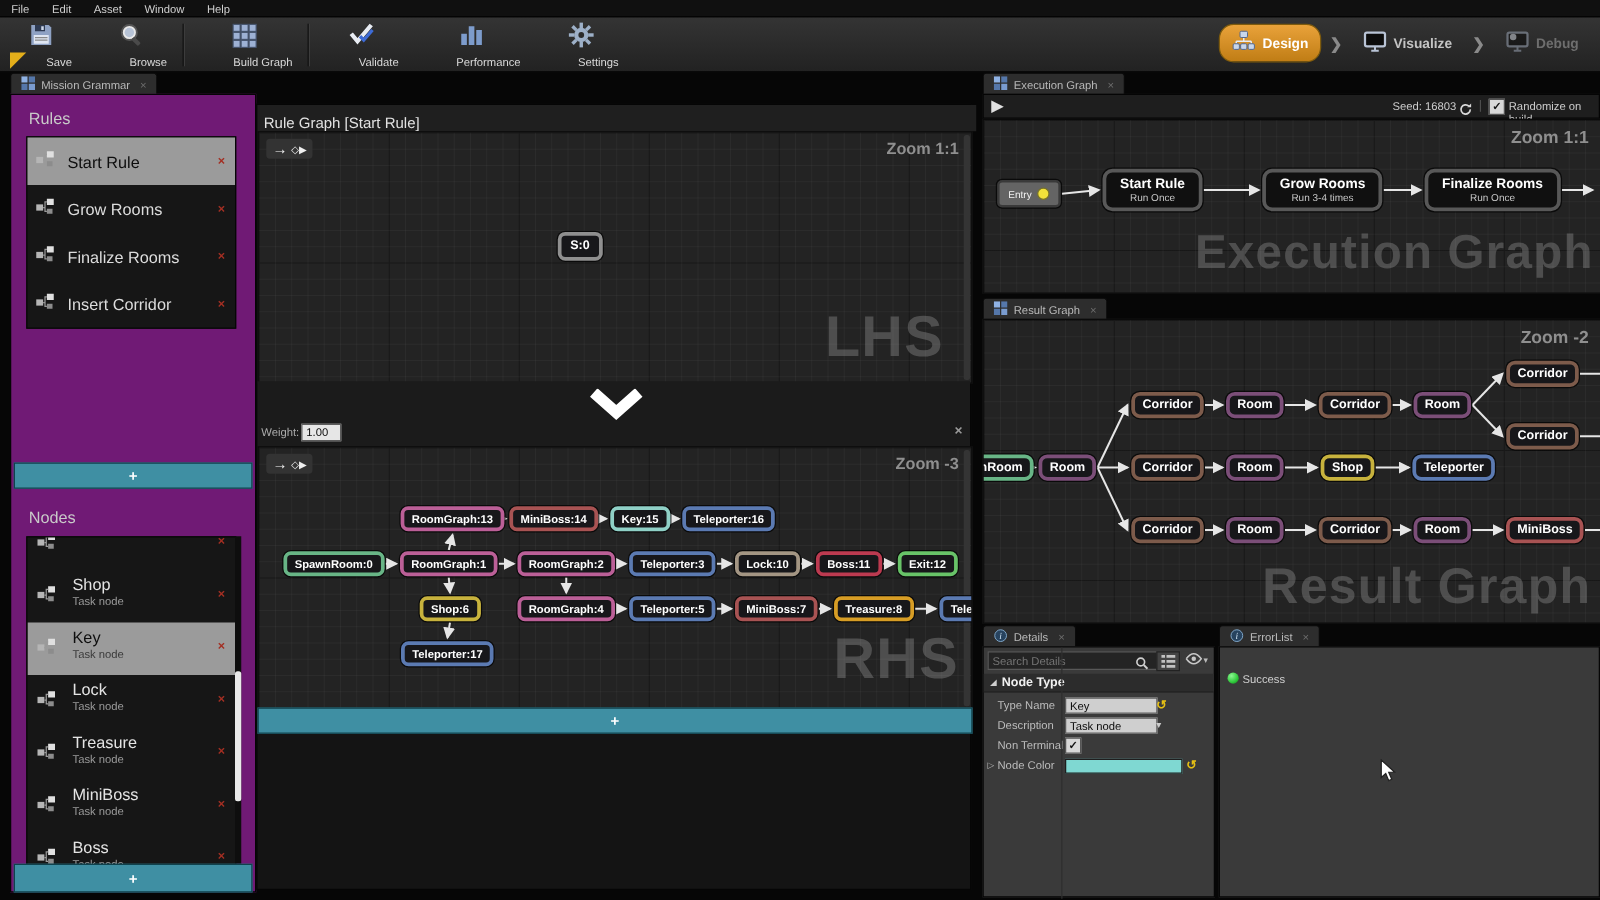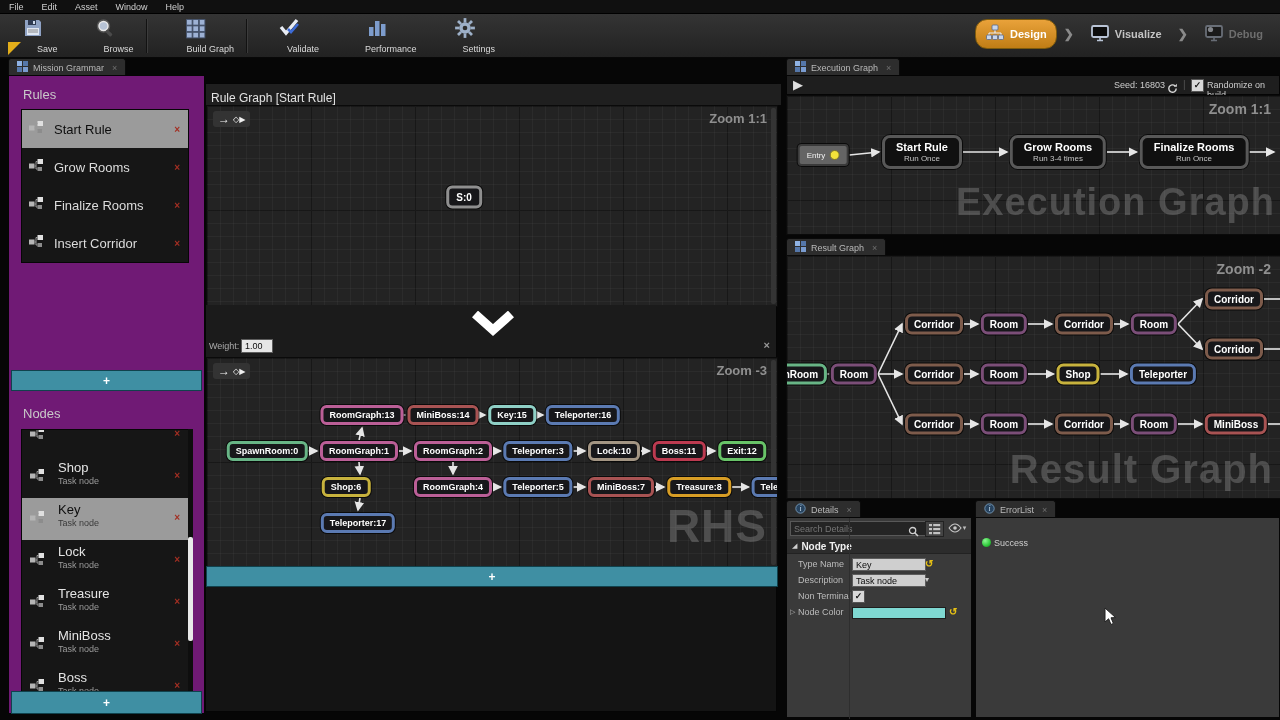--- a/index.html
+++ b/index.html
@@ -333,20 +333,21 @@
     <div class="abs" style="left:0;top:0;width:570px;height:21px;background:#1f1f1f;display:flex;align-items:flex-end;padding-left:5px;font-size:12px;color:#e2e2e2;">
       <span>Rule Graph [Start Rule]</span>
     </div>
 
     <div id="lhs-gr" class="graph" style="left:0;top:21px;width:570px;height:200px;">
       <div class="gtools">
         <span class="a1">→</span>
         <span class="a2">◇▶</span>
       </div>
       <div class="zoomlbl">Zoom 1:1</div>
+      <div class="watermark" style="right:22px;bottom:10px;font-size:46px;">LHS</div>
       <div class="vscroll"></div>
     <svg width="570" height="200" style="position: absolute; left: 0px; top: 0px;">
           <defs>
             <marker id="arw-lhs-gr" markerWidth="7" markerHeight="7" refX="5" refY="3" orient="auto">
               <path d="M0,0L6,3L0,6Z" fill="#e6e6e6"></path>
             </marker>
           </defs>
         </svg>
         <div class="gnode" style="border-color: rgb(143, 143, 143); left: 257px; top: 91px;">S:0</div>
       </div>
@@ -396,21 +397,21 @@
         <div class="gnode" style="border-color: rgb(168, 83, 83); left: 236px; top: 57px;">MiniBoss:14</div>
         <div class="gnode" style="border-color: rgb(143, 208, 198); left: 305px; top: 57px;">Key:15</div>
         <div class="gnode" style="border-color: rgb(91, 122, 178); left: 376px; top: 57px;">Teleporter:16</div>
         <div class="gnode" style="border-color: rgb(104, 181, 134); left: 60px; top: 93px;">SpawnRoom:0</div>
         <div class="gnode" style="border-color: rgb(187, 95, 151); left: 152px; top: 93px;">RoomGraph:1</div>
         <div class="gnode" style="border-color: rgb(187, 95, 151); left: 246px; top: 93px;">RoomGraph:2</div>
         <div class="gnode" style="border-color: rgb(91, 122, 178); left: 331px; top: 93px;">Teleporter:3</div>
         <div class="gnode" style="border-color: rgb(163, 149, 131); left: 407px; top: 93px;">Lock:10</div>
         <div class="gnode" style="border-color: rgb(188, 58, 80); left: 472px; top: 93px;">Boss:11</div>
         <div class="gnode" style="border-color: rgb(104, 195, 104); left: 535px; top: 93px;">Exit:12</div>
-        <div class="gnode" style="border-color: rgb(199, 178, 61); left: 139px; top: 129px; text-align: right;">Shop:6</div>
+        <div class="gnode" style="border-color: rgb(199, 178, 61); left: 153px; top: 129px; text-align: right;">Shop:6</div>
         <div class="gnode" style="border-color: rgb(187, 95, 151); left: 246px; top: 129px;">RoomGraph:4</div>
         <div class="gnode" style="border-color: rgb(91, 122, 178); left: 331px; top: 129px;">Teleporter:5</div>
         <div class="gnode" style="border-color: rgb(168, 83, 83); left: 414px; top: 129px;">MiniBoss:7</div>
         <div class="gnode" style="border-color: rgb(215, 157, 37); left: 492px; top: 129px;">Treasure:8</div>
         <div class="gnode" style="border-color: rgb(91, 122, 178); left: 565px; top: 129px;">Telep</div>
         <div class="gnode" style="border-color: rgb(91, 122, 178); left: 151px; top: 165px;">Teleporter:17</div>
       </div>
 
     <div class="abs addbar" style="left:0;top:482px;width:570px;height:19px;">+</div>
   </div>

